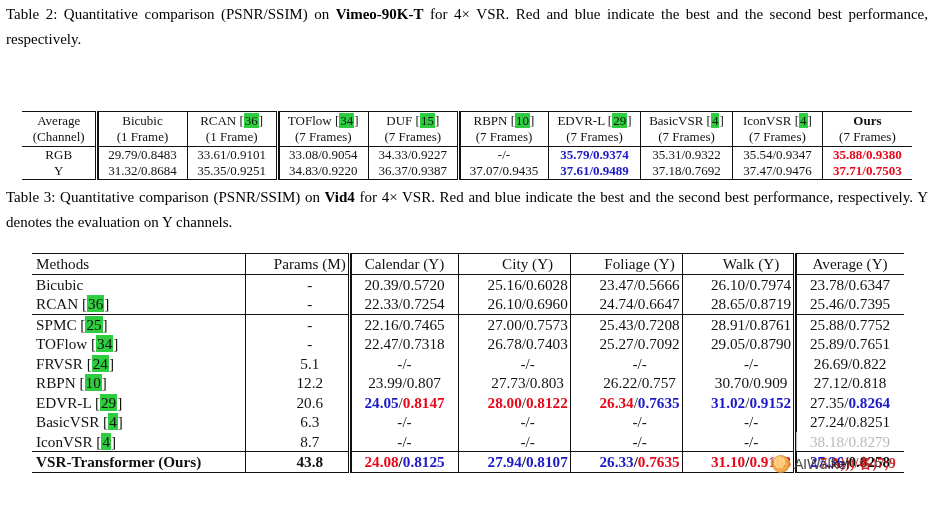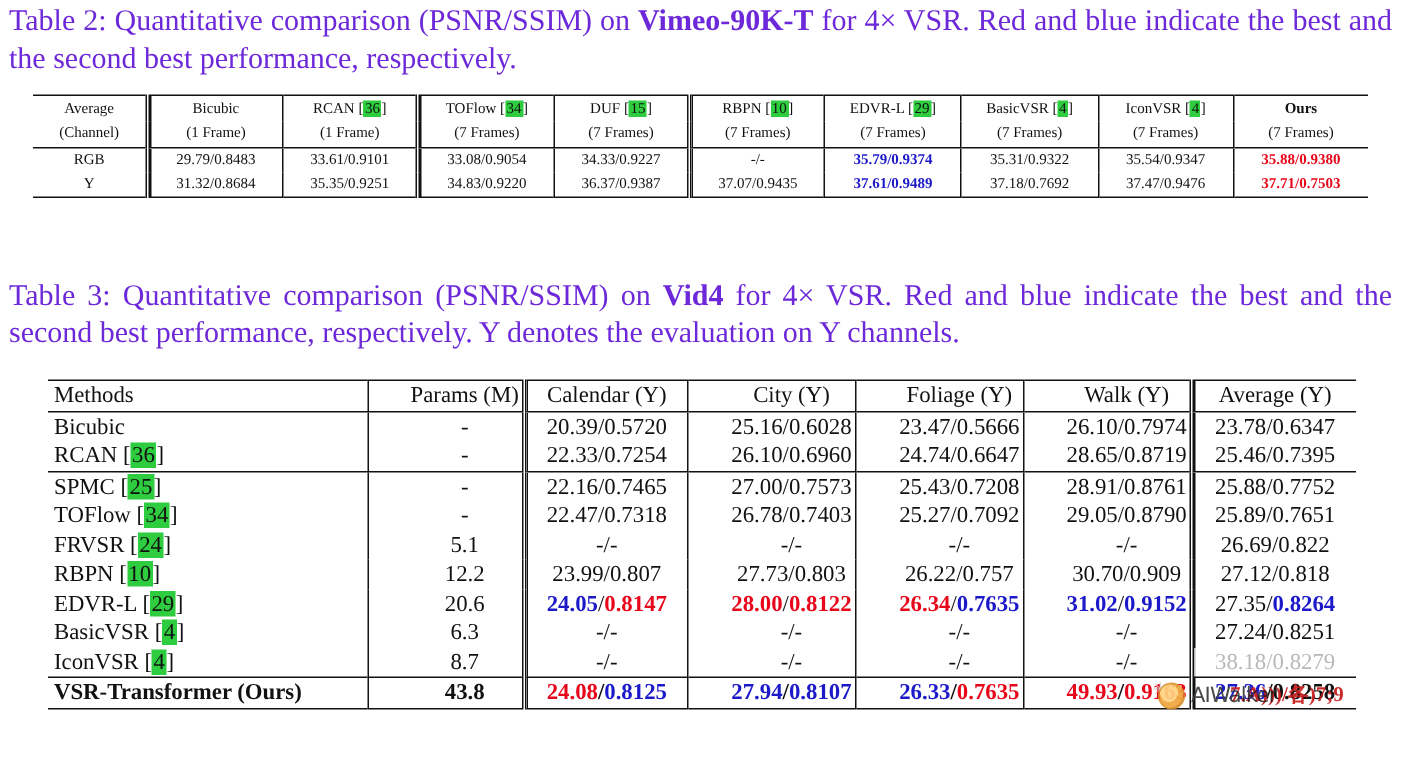--- a/index.html
+++ b/index.html
@@ -11,24 +11,24 @@
     width: 934px;
     height: 507px;
     overflow: hidden;
     font-family: "Liberation Serif", "DejaVu Serif", serif;
     color: #000000;
     position: relative;
   }
 
   
   .caption {
-    font-size: 20px;
+    font-size: 15px;
     line-height: 25px;
     text-align: justify;
-    color: #6d28d9;
+    color: #000000;
   }
   #caption-2 {
     position: absolute;
     left: 6px;
     top: 2px;
     width: 922px;
   }
   #caption-3 {
     position: absolute;
     left: 6px;
@@ -55,21 +55,22 @@
   #table2-wrap {
     position: absolute;
     left: 22px;
     top: 63px;
     width: 890px;
   }
   #table2 {
     width: 890px;
     border-top: 1.6px solid #111;
     border-bottom: 1.6px solid #111;
-    font-size: 10px;
+    font-size: 13px;
+    margin-top: 48px;
   }
   #table2 td { height: 16px; line-height: 16px; }
   #table2 .hdr-top td { padding-top: 1px; }
   #table2 .hdr-bot td { padding-bottom: 1px; border-bottom: 1.4px solid #111; }
   #table2 .dbl-left { border-left: 3px double #111; box-shadow: inset 2px 0 0 -1px #111; }
   #table2 .sgl-left { border-left: 1px solid #111; }
   .t2-col-avg { width: 86px; }
   .t2-col { width: 100px; }
 
   
@@ -338,21 +339,21 @@
           <td class="sgl-left">-/-</td>
           <td class="sgl-left">-/-</td>
           <td class="dbl-left" style="opacity: 0.3;"><span>38.18</span><span>/</span><span>0.8279</span></td>
         </tr>
         <tr class="ours">
           <td class="methods "><span>VSR-Transformer (Ours)</span></td>
           <td class="sgl-left">43.8</td>
           <td class="dbl-left"><span class="red">24.08</span><span>/</span><span class="blue">0.8125</span></td>
           <td class="sgl-left"><span class="blue">27.94</span><span>/</span><span class="blue">0.8107</span></td>
           <td class="sgl-left"><span class="blue">26.33</span><span>/</span><span class="red">0.7635</span></td>
-          <td class="sgl-left"><span class="red">49.93</span><span>/</span><span class="red">0.9163</span></td>
+          <td class="sgl-left"><span class="red">31.10</span><span>/</span><span class="red">0.9163</span></td>
           <td class="dbl-left"><span class="blue">27.36</span><span>/</span><span class="bold">0.8258</span></td>
         </tr>
       </tbody>
   </table>
 </div>
 
 <div id="watermark">
   <div class="wm-rays">✳</div>
   <div class="wm-logo"></div>
   <div class="wm-text">AIWalker</div>

